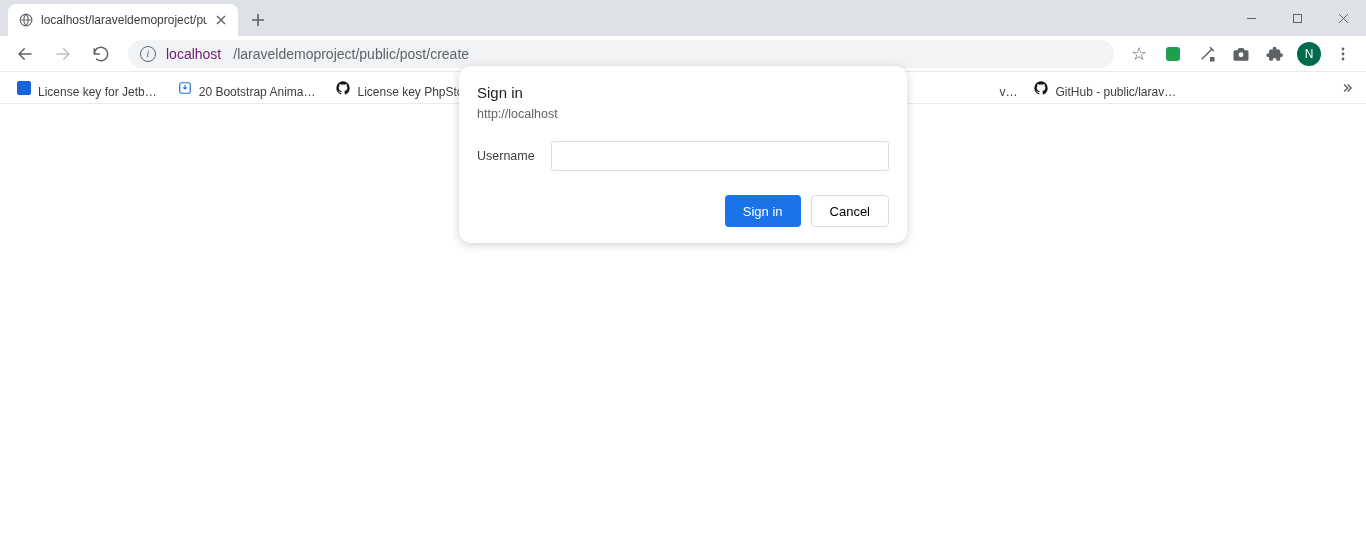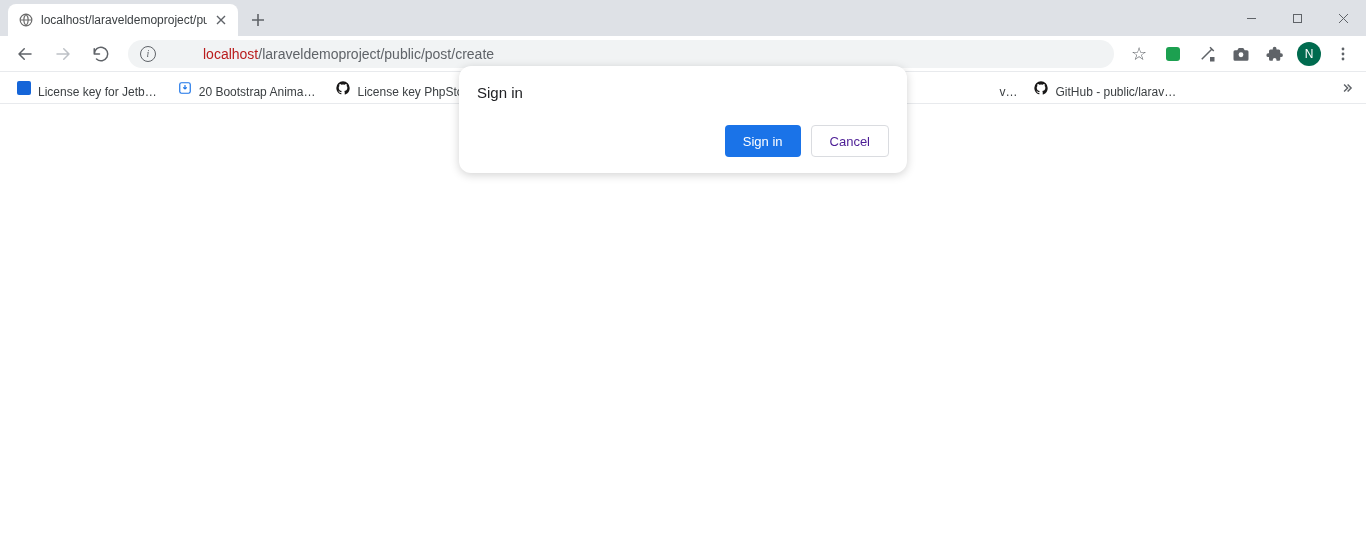--- a/index.html
+++ b/index.html
@@ -123,22 +123,22 @@
       border-radius: 50%;
       border: 1.5px solid #5f6368;
       display: flex;
       align-items: center;
       justify-content: center;
       font-size: 10px;
       color: #5f6368;
       font-family: Georgia, serif;
       font-style: italic;
     }
-    .url-host { color: #b91c1c; margin-left: 37px; }
-    .url-path { color: #5f6368; }
+    .url-host { color: #701a75; }
+    .url-path { color: #5f6368; padding-left: 12px; }
     .toolbar-icon {
       width: 30px;
       height: 28px;
       display: flex;
       align-items: center;
       justify-content: center;
       cursor: pointer;
       color: #5f6368;
     }
     .star-icon { font-size: 18px; color: #5f6368; }
@@ -247,21 +247,21 @@
       cursor: pointer;
       border: 1px solid transparent;
     }
     .btn-primary {
       background: #1a73e8;
       color: #fff;
       border: none;
     }
     .btn-secondary {
       background: #fff;
-      color: #4c1d95;
+      color: #000000;
       border: 1px solid #dadce0;
     }
     svg { display: block; }
   </style>
 </head>
 <body>
 
 <div class="browser-chrome">
   <div class="tab">
     <span class="tab-favicon">
@@ -400,18 +400,23 @@
   <div class="chevrons">
     <svg width="14" height="14" viewBox="0 0 24 24" fill="none" stroke="#5f6368" stroke-width="2.5">
         <path d="M7 6l6 6-6 6M13 6l6 6-6 6"></path>
       </svg>
   </div>
 </div>
 
 <div class="page-area">
   <div class="auth-dialog">
     <div class="dialog-title">Sign in</div>
+    <div class="dialog-origin">http://localhost</div>
+    <div class="form-row">
+      <label class="form-label">Username</label>
+      <input class="form-input" type="text" style="">
+    </div>
     <div class="dialog-actions">
       <button class="btn btn-primary">Sign in</button>
       <button class="btn btn-secondary">Cancel</button>
     </div>
   </div>
 </div>
 
 </body></html>

